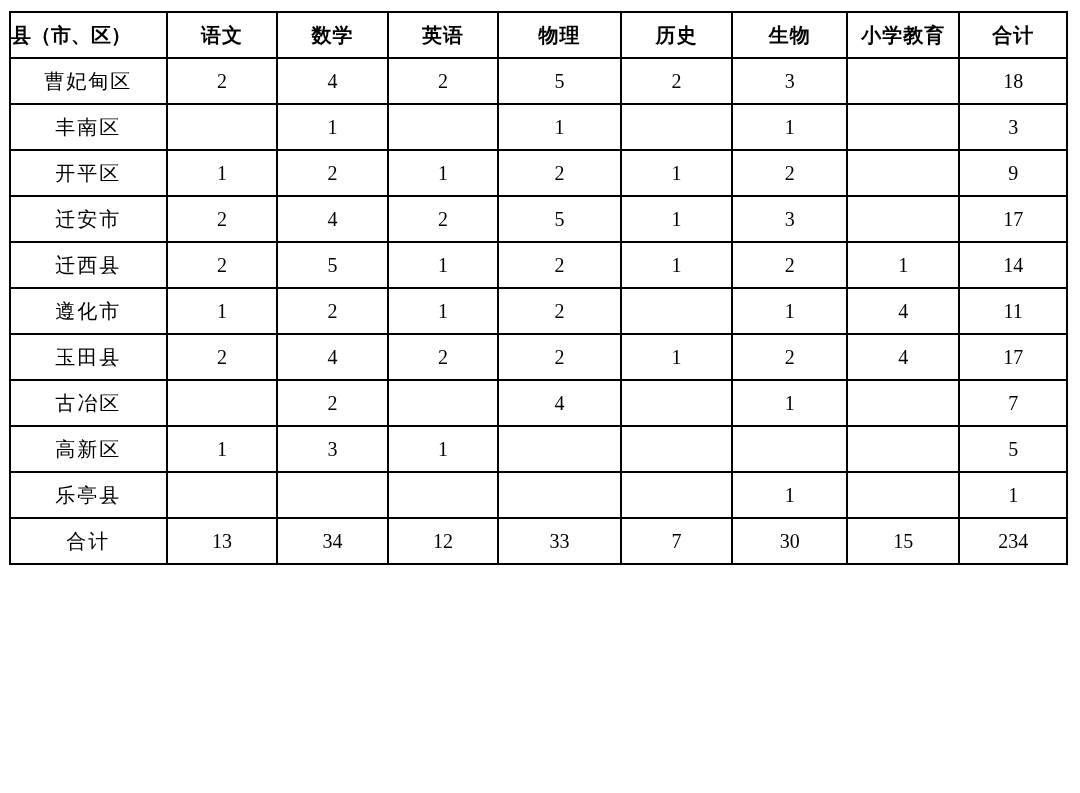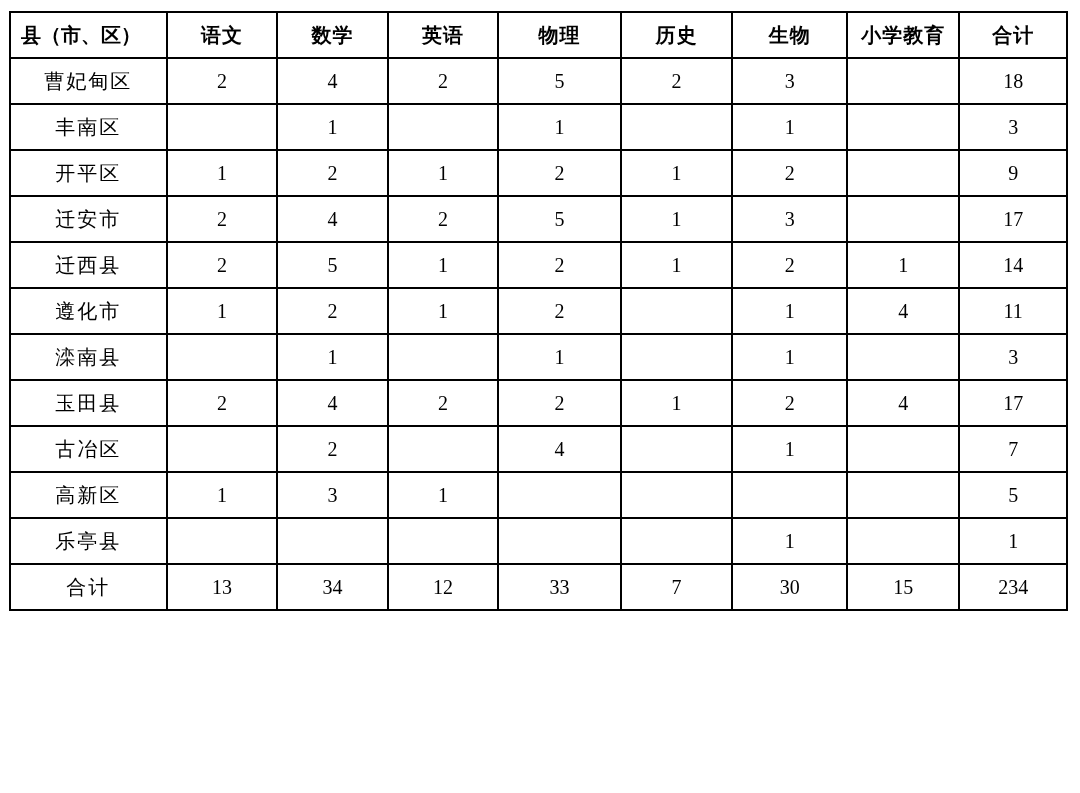--- a/index.html
+++ b/index.html
@@ -36,21 +36,20 @@
     white-space: nowrap;
   }
   table.grid th {
     font-family: "Liberation Sans", "DejaVu Sans", sans-serif;
     font-weight: 700;
     font-size: 20px;
     letter-spacing: 1px;
   }
   table.grid th.first-col {
     text-align: left;
-    padding-left: 10px;
     letter-spacing: 0;
   }
   table.grid td {
     font-family: "Liberation Serif", "DejaVu Serif", serif;
     font-size: 20px;
   }
   table.grid td.row-label {
     letter-spacing: 2px;
   }
   
@@ -154,31 +153,20 @@
           <td>1</td>
           <td>2</td>
           <td>1</td>
           <td>2</td>
           <td></td>
           <td>1</td>
           <td>4</td>
           <td>11</td>
         </tr>
         <tr>
-          <td class="row-label">滦南县</td>
-          <td></td>
-          <td>1</td>
-          <td></td>
-          <td>1</td>
-          <td></td>
-          <td>1</td>
-          <td></td>
-          <td>3</td>
-        </tr>
-        <tr>
           <td class="row-label">玉田县</td>
           <td>2</td>
           <td>4</td>
           <td>2</td>
           <td>2</td>
           <td>1</td>
           <td>2</td>
           <td>4</td>
           <td>17</td>
         </tr>

